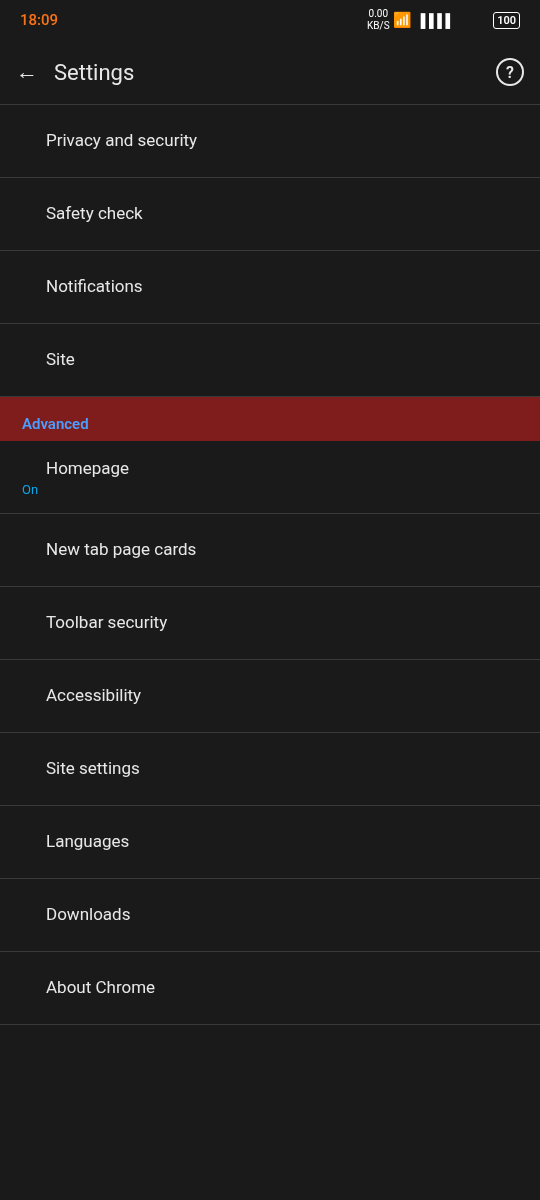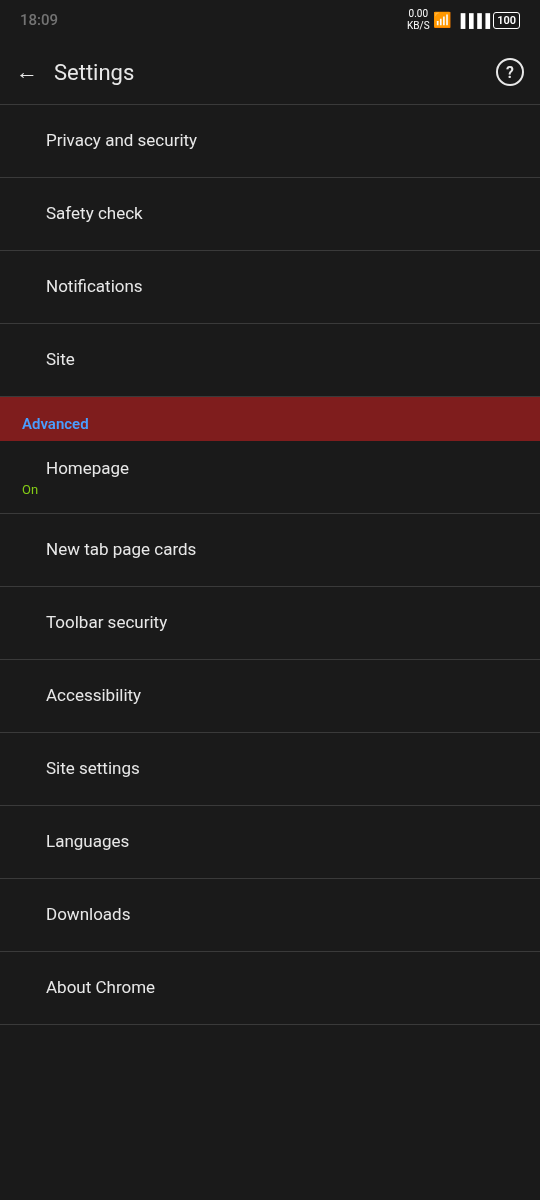--- a/index.html
+++ b/index.html
@@ -24,21 +24,21 @@
       justify-content: space-between;
       align-items: center;
       padding: 8px 20px 8px 20px;
       height: 40px;
       background-color: #1a1a1a;
     }
 
     .status-time {
       font-size: 15px;
       font-weight: 500;
-      color: #737373;
+      color: #f97316;
     }
 
     .status-icons {
       display: flex;
       align-items: center;
       gap: 4px;
       font-size: 11px;
       color: #ffffff;
       justify-content: flex-end;
     }
@@ -51,20 +51,21 @@
     }
 
     .status-battery {
       border: 1.5px solid #ffffff;
       border-radius: 3px;
       padding: 1px 3px;
       font-size: 11px;
       font-weight: 600;
       color: #ffffff;
       position: relative;
+      margin-left: 40px;
     }
 
     
     .app-header {
       display: flex;
       align-items: center;
       justify-content: space-between;
       padding: 10px 16px;
       height: 64px;
       background-color: #1a1a1a;
@@ -128,21 +129,21 @@
     .settings-item-label {
       font-size: 17px;
       font-weight: 400;
       color: #e8e8e8;
       line-height: 1.4;
       margin-left: 24px;
     }
 
     .settings-item-sublabel {
       font-size: 13px;
-      color: #84cc16;
+      color: #0ea5e9;
       margin-top: 2px;
     }
 
     
     .section-header {
       padding: 18px 22px 8px 22px;
       font-size: 15px;
       font-weight: 600;
       color: #4a9eff;
       background-color: #7f1d1d;

